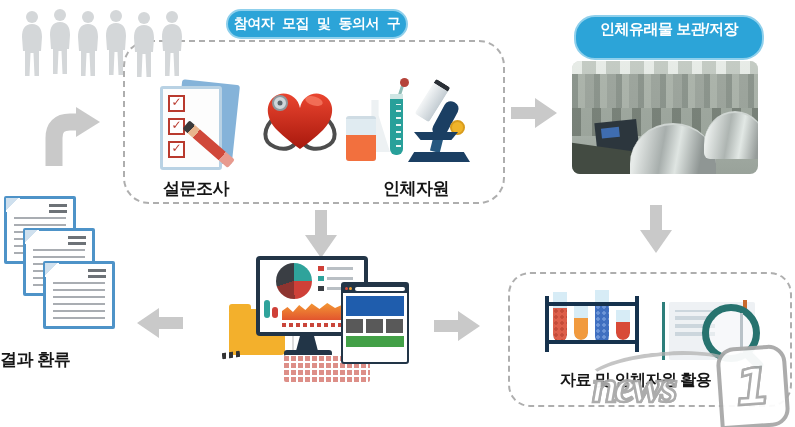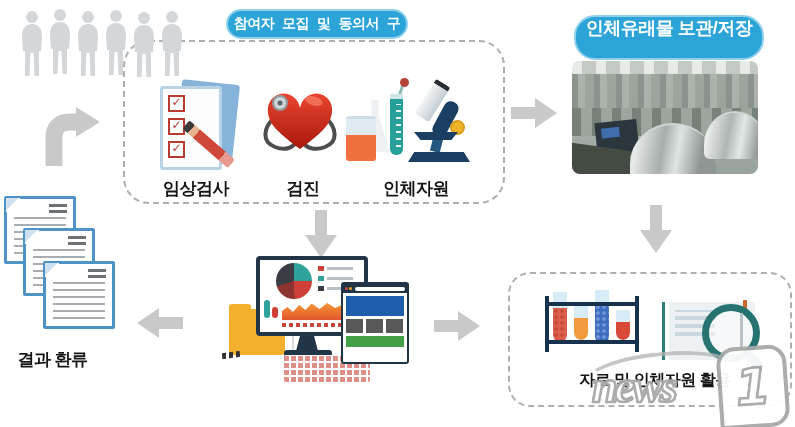--- a/index.html
+++ b/index.html
@@ -11,28 +11,28 @@
   .dashed-box{position:absolute;border:2px dashed #aeaeae;background:#fff;}
   #box-recruit{left:123px;top:40px;width:378px;height:160px;border-radius:26px;}
   #box-utilize{left:508px;top:272px;width:280px;height:131px;border-radius:22px;}
 
   
   .pill{position:absolute;background:#2ca4d8;color:#fff;text-align:center;
         border:2px solid #8fd0ec;z-index:6;font-weight:700;}
   #pill-recruit{left:226px;top:9px;width:178px;height:26px;border-radius:17px;
         font-size:14px;line-height:26px;letter-spacing:-0.5px;font-family:Liberation Mono, monospace;}
   #pill-storage{left:574px;top:15px;width:186px;height:38px;border-radius:21px;padding-top:3px;}
-  #pill-storage .t1{font-size:18px;line-height:17px;letter-spacing:-0.5px;}
+  #pill-storage .t1{font-size:15px;line-height:17px;letter-spacing:-0.5px;}
   #pill-storage .t2{font-size:11.5px;line-height:15px;letter-spacing:-0.5px;}
 
   
   .step-label{position:absolute;top:177px;font-size:17px;font-weight:700;color:#161616;
               text-align:center;letter-spacing:-0.5px;z-index:3;}
   .big-label{position:absolute;font-size:17px;font-weight:700;color:#161616;
-             text-align:center;letter-spacing:-0.5px;z-index:3;}
+             letter-spacing:-0.5px;z-index:3;}
 
   
   .arr{position:absolute;z-index:4;}
   .arr polygon,.arr path{fill:#c9c9c9;}
   .arr path{fill:none;stroke:#c9c9c9;}
 
   
   #people{left:20px;top:8px;z-index:5;}
   #people .prs{fill:#d4d7d9;}
 
@@ -248,22 +248,21 @@
         <i></i>
       </div>
     <div class="scope-tube"></div>
     <div class="scope-arm"></div>
     <div class="scope-knob"></div>
     <div class="scope-pillar"></div>
     <div class="scope-stage"></div>
     <div class="scope-base"></div>
   </div>
 
-  <div class="step-label" style="left:150px;width:92px;">임상검사</div>
-  <div class="step-label" style="left:270px;width:66px;">검진</div>
+  <div class="step-label" style="left:150px;width:92px;">설문조사</div>
   <div class="step-label" style="left:360px;width:112px;">인체자원</div>
 
   <div class="pill" id="pill-storage">
     <div class="t1">인체유래물 보관/저장</div>
   </div>
 
   <div class="abs" id="photo">
     <div class="ph-lights"></div>
     <div class="ph-mach1"></div>
     <div class="ph-mach2"></div>

